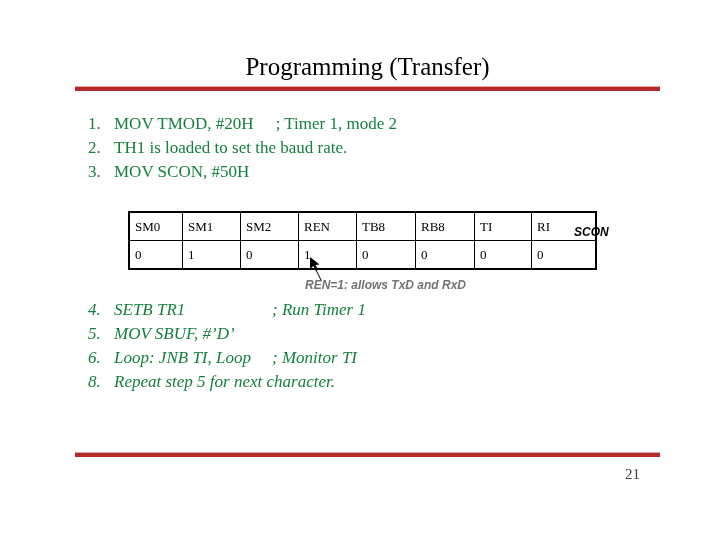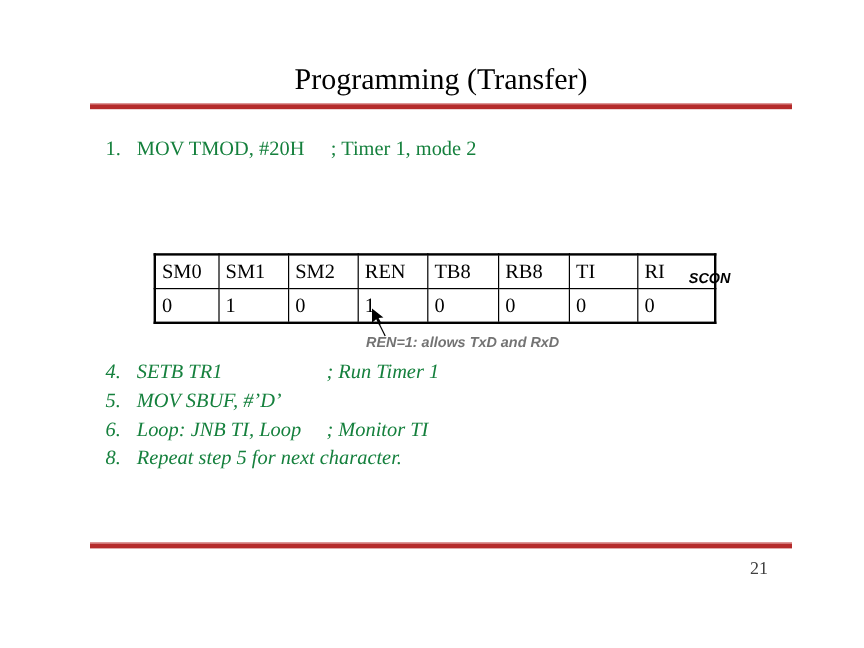--- a/index.html
+++ b/index.html
@@ -85,21 +85,21 @@
     border-collapse: collapse;
     border: 2px solid #000000;
     background: #ffffff;
     table-layout: fixed;
   }
   .scon-table td {
     border: 1px solid #000000;
     vertical-align: top;
     padding: 3px 0 2px 5px;
     font-family: "Liberation Serif", serif;
-    font-size: 17px;
+    font-size: 13px;
     line-height: 22px;
     height: 22px;
     color: #000000;
   }
   .scon-table td.c0 { width: 47px; }
   .scon-table td.c1 { width: 52px; }
   .scon-table td.c2 { width: 52px; }
   .scon-table td.c3 { width: 52px; }
   .scon-table td.c4 { width: 53px; }
   .scon-table td.c5 { width: 53px; }
@@ -157,20 +157,26 @@
 
 <div id="slide">
 
   <div class="slide-title">Programming (Transfer)</div>
 
   <div class="rule rule-top"></div>
 
   <div class="num-list list-upper">
     <div class="li-row">
       <span class="li-num">1.</span><span class="li-text">MOV TMOD, #20H</span><span class="li-comment" style="padding-left:22px"><span>; Timer 1, mode 2</span></span>
+    </div>
+    <div class="li-row">
+      <span class="li-num">2.</span><span class="li-text">TH1 is loaded to set the baud rate.</span>
+    </div>
+    <div class="li-row">
+      <span class="li-num">3.</span><span class="li-text">MOV SCON, #50H</span>
     </div>
   </div>
 
   <table class="scon-table">
     <tbody>
         <tr>
       <td class="c0">SM0</td>
       <td class="c1">SM1</td>
       <td class="c2">SM2</td>
       <td class="c3">REN</td>

